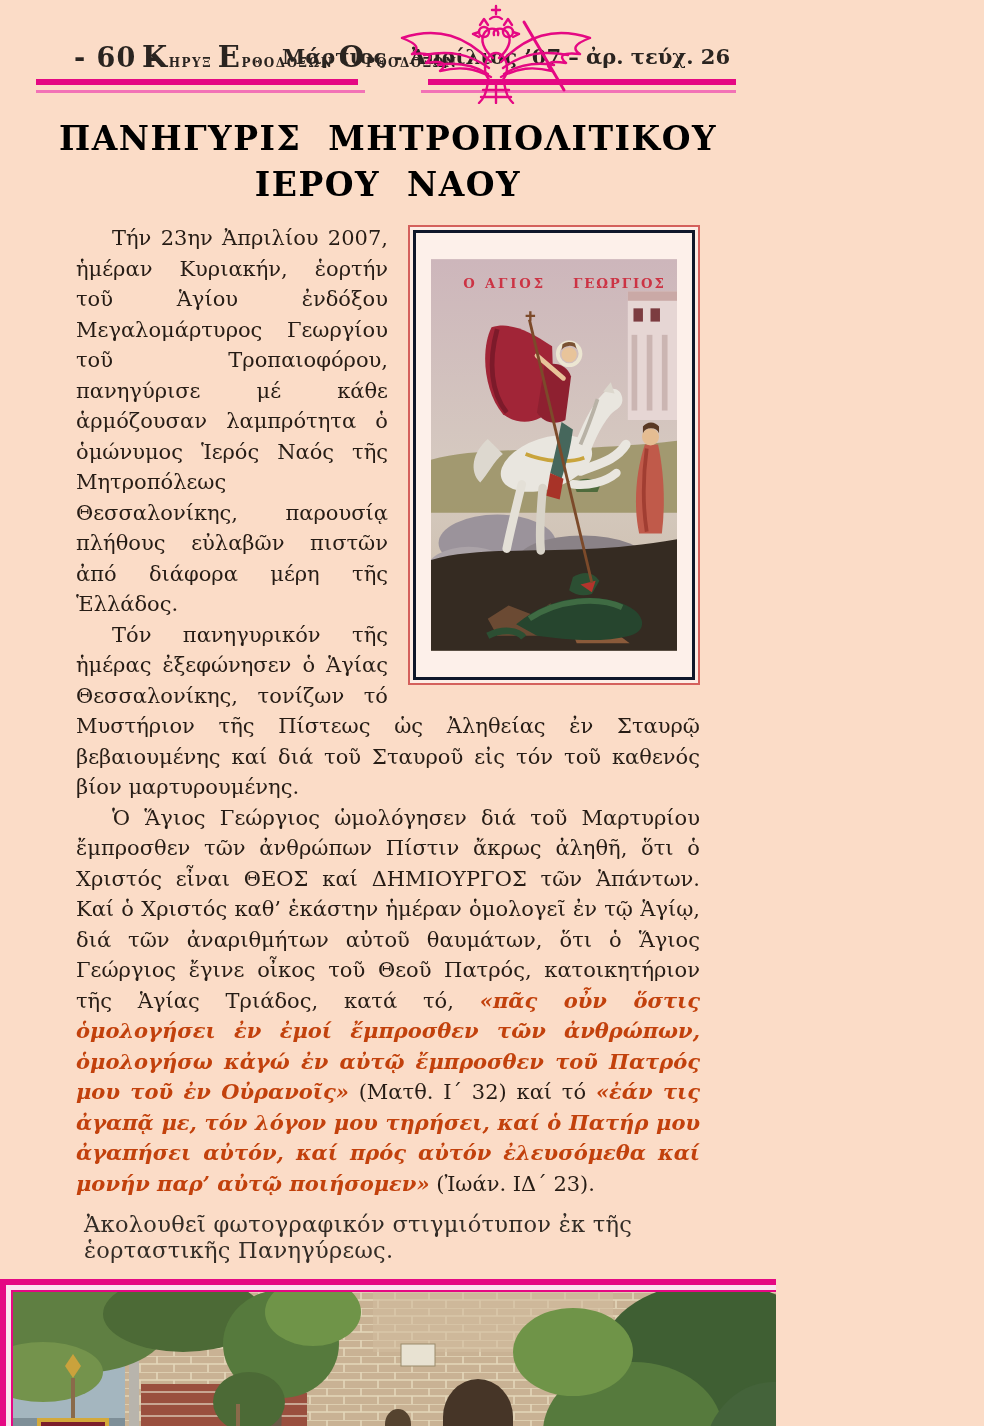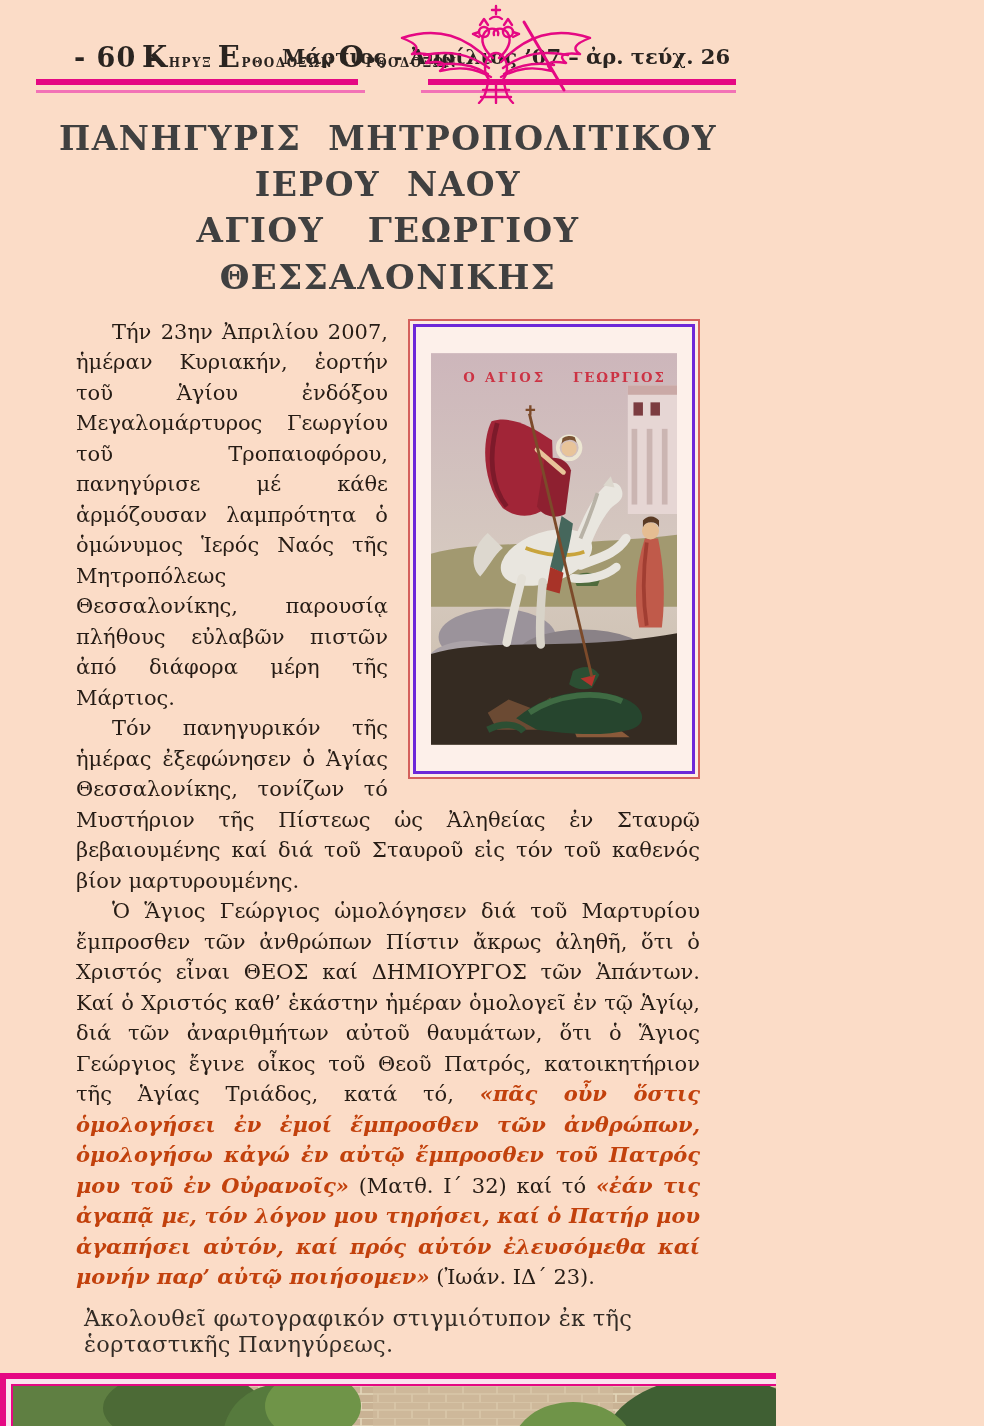--- a/index.html
+++ b/index.html
@@ -18,32 +18,32 @@
   .journal{position:absolute;left:142px;top:40px;color:#2a2420;letter-spacing:1.5px;white-space:nowrap;}
   .journal .cap{font-size:29px;font-weight:bold;}
   .journal .sc{font-size:12px;font-weight:bold;}
   .issue{position:absolute;right:46px;top:44px;font-size:21px;font-weight:bold;color:#2a2420;white-space:nowrap;}
   .rule-thick{position:absolute;left:36px;right:40px;top:79px;height:6px;
     background:linear-gradient(to right,#e50883 0 46%,transparent 46% 56%,#e50883 56% 100%);}
   .rule-thin{position:absolute;left:36px;right:40px;top:90px;height:3px;
     background:linear-gradient(to right,#f272b6 0 47%,transparent 47% 55%,#f272b6 55% 100%);}
   .eagle{position:absolute;left:394px;top:2px;width:204px;height:102px;}
   
-  h1{margin:10px 40px 0;text-align:center;color:#404040;font-size:33px;line-height:1.38;letter-spacing:1.5px;}
+  h1{margin:10px 40px 0;text-align:center;color:#000000;font-size:33px;line-height:1.38;letter-spacing:1.5px;}
   h1 .t1{word-spacing:14px;}
   h1 .t2{word-spacing:30px;font-size:34px;}
   
   article{margin:16px 76px 0;text-align:justify;font-size:21px;line-height:30.5px;}
   article p{margin:0;text-indent:36px;}
   article .b{font-weight:normal;}
   article .q{font-weight:bold;font-style:italic;color:#c2410c;}
   
   .icon-frame{float:right;width:282px;margin:4px 0 10px 20px;
     border:2px solid #d4605c;padding:3px;background:#fdece4;}
-  .icon-frame .inner{border:3px solid #6d28d9;padding:15px;background:#fdf0ea;}
+  .icon-frame .inner{border:3px solid #0f172a;padding:15px;background:#fdf0ea;}
   .icon-frame svg{display:block;width:100%;height:414px;}
   
   .caption{margin:12px 60px 16px 84px;font-size:22.5px;color:#332c26;letter-spacing:.3px;}
   
   .photo-frame{margin:6px auto 0;width:806px;border:6px solid #e50883;padding:5px;background:#fbe3ef;}
   .photo-frame .inner{border:2px solid #e50883;line-height:0;}
   .photo-frame svg{display:block;width:802px;height:418px;}
 </style>
 </head>
 <body>
@@ -76,21 +76,20 @@
         <path d="M100,12 v-8 m-4,4 h8"></path>
         <ellipse cx="100" cy="66" rx="11" ry="15"></ellipse>
         <path d="M92,80 C90,92 88,96 83,101 M100,81 V101 M108,80 C110,92 112,96 117,101 M87,88 h26 M85,95 h30"></path>
         <path d="M128,20 L168,88" stroke-width="3"></path>
       </g>
     </svg>
   </header>
 
   <h1>
     <span class="t1">ΠΑΝΗΓΥΡΙΣ ΜΗΤΡΟΠΟΛΙΤΙΚΟΥ ΙΕΡΟΥ ΝΑΟΥ</span><br>
-    <span class="t2">ΑΓΙΟΥ ΓΕΩΡΓΙΟΥ ΘΕΣΣΑΛΟΝΙΚΗΣ</span>
   </h1>
 
   <article>
 
     <figure class="icon-frame" style="margin-top:2px;margin-right:0;margin-bottom:8px;">
       <div class="inner">
         <svg viewBox="0 0 260 414" aria-hidden="true">
           <defs>
             <linearGradient id="sky" x1="0" y1="0" x2="0" y2="1">
               <stop offset="0" stop-color="#cdb6bb"></stop>
@@ -163,21 +162,21 @@
             <circle cx="232" cy="188" r="9" fill="#e5bd92"></circle>
             <path d="M224,184 a9,8 0 0 1 17,0 l0,-7 a10,9 0 0 0 -17,0 Z" fill="#5a3a24"></path>
           </g>
 
           <text x="34" y="30" font-size="14" font-weight="bold" fill="#cc3344" letter-spacing="3">Ο ΑΓΙΟΣ</text>
           <text x="150" y="30" font-size="14" font-weight="bold" fill="#cc3344" letter-spacing="2">ΓΕΩΡΓΙΟΣ</text>
         </svg>
       </div>
     </figure>
 
-    <p><span>Τήν </span><span class="b">23ην Ἀπριλίου 2007,</span><span> ἡμέραν Κυριακήν, </span><span class="b">ἑορτήν τοῦ Ἁγίου ἐνδόξου Μεγαλομάρτυρος Γεωργίου τοῦ Τροπαιοφόρου,</span><span> πανηγύρισε μέ κάθε ἁρμόζουσαν λαμπρότητα ὁ ὁμώνυμος </span><span class="b">Ἱερός Ναός τῆς Μητροπόλεως Θεσσαλονίκης,</span><span> παρουσίᾳ πλήθους εὐλαβῶν πιστῶν ἀπό διάφορα μέρη τῆς Μάρτιος.</span></p>
+    <p><span>Τήν </span><span class="b">23ην Ἀπριλίου 2007,</span><span> ἡμέραν Κυριακήν, </span><span class="b">ἑορτήν τοῦ Ἁγίου ἐνδόξου Μεγαλομάρτυρος Γεωργίου τοῦ Τροπαιοφόρου,</span><span> πανηγύρισε μέ κάθε ἁρμόζουσαν λαμπρότητα ὁ ὁμώνυμος </span><span class="b">Ἱερός Ναός τῆς Μητροπόλεως Θεσσαλονίκης,</span><span> παρουσίᾳ πλήθους εὐλαβῶν πιστῶν ἀπό διάφορα μέρη τῆς Ἑλλάδος.</span></p>
     <p><span>Τόν πανηγυρικόν τῆς ἡμέρας ἐξεφώνησεν ὁ Ἁγίας Θεσσαλονίκης, τονίζων </span><span class="b">τό Μυστήριον τῆς Πίστεως ὡς Ἀληθείας ἐν Σταυρῷ βεβαιουμένης καί διά τοῦ Σταυροῦ εἰς τόν τοῦ καθενός βίον μαρτυρουμένης.</span></p>
     <p><span class="b">Ὁ Ἅγιος Γεώργιος </span><span>ὡμολόγησεν διά τοῦ Μαρτυρίου ἔμπροσθεν τῶν ἀνθρώπων </span><span class="b">Πίστιν </span><span>ἄκρως ἀληθῆ, ὅτι </span><span class="b">ὁ Χριστός εἶναι ΘΕΟΣ καί ΔΗΜΙΟΥΡΓΟΣ τῶν Ἁπάντων. </span><span>Καί ὁ Χριστός καθ’ ἑκάστην ἡμέραν ὁμολογεῖ ἐν τῷ Ἁγίῳ, διά τῶν ἀναριθμήτων αὐτοῦ θαυμάτων, ὅτι </span><span class="b">ὁ Ἅγιος Γεώργιος ἔγινε οἶκος τοῦ Θεοῦ Πατρός, κατοικητήριον τῆς Ἁγίας Τριάδος, </span><span>κατά τό, </span><span class="q">«πᾶς οὖν ὅστις ὁμολογήσει ἐν ἐμοί ἔμπροσθεν τῶν ἀνθρώπων, ὁμολογήσω κἀγώ ἐν αὐτῷ ἔμπροσθεν τοῦ Πατρός μου τοῦ ἐν Οὐρανοῖς»</span><span> (Ματθ. Ι´ 32) καί τό </span><span class="q">«ἐάν τις ἀγαπᾷ με, τόν λόγον μου τηρήσει, καί ὁ Πατήρ μου ἀγαπήσει αὐτόν, καί πρός αὐτόν ἐλευσόμεθα καί μονήν παρ’ αὐτῷ ποιήσομεν»</span><span> (Ἰωάν. ΙΔ´ 23).</span></p>
   </article>
 
   <p class="caption">Ἀκολουθεῖ φωτογραφικόν στιγμιότυπον ἐκ τῆς ἑορταστικῆς Πανηγύρεως.</p>
 
   <figure class="photo-frame">
     <div class="inner">
       <svg viewBox="0 0 802 418" aria-hidden="true">
         <defs>

